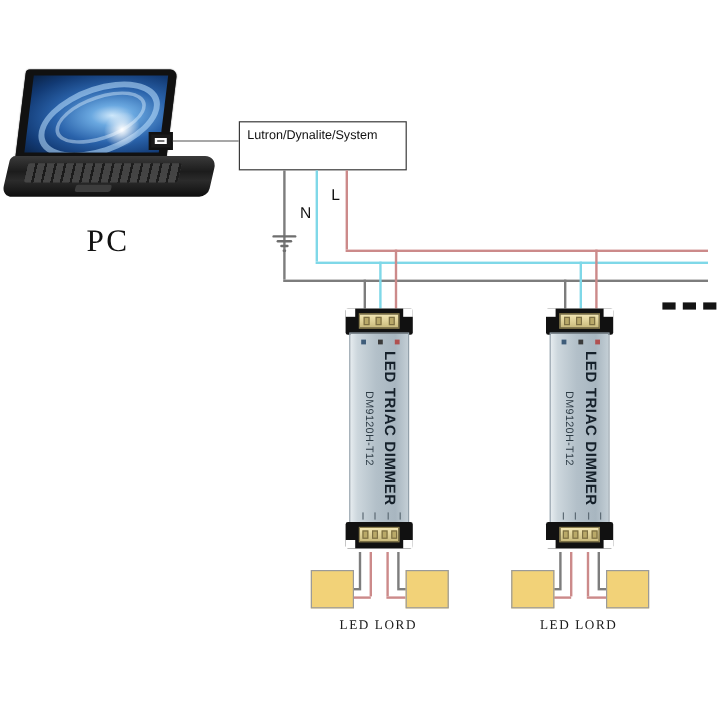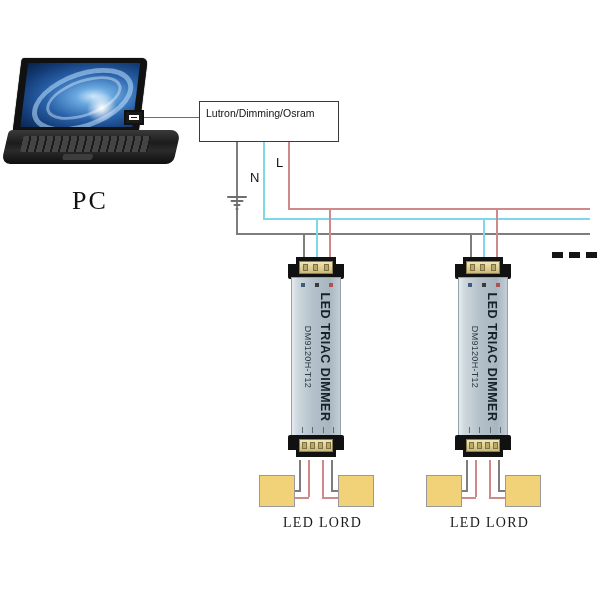--- a/index.html
+++ b/index.html
@@ -89,21 +89,21 @@
        margin-left:9px;}
   .dev-model{position:absolute;left:50%;top:50%;transform:translate(-50%,-50%) rotate(90deg);
        white-space:nowrap;font-size:9px;color:#2c3a44;letter-spacing:.3px;margin-left:-8px;}
   .pins{position:absolute;left:10px;bottom:3px;width:32px;display:flex;justify-content:space-between;}
   .pins i{display:block;width:1px;height:6px;background:#5d6b75;}
 
   
   .led-panel{position:absolute;width:36px;height:32px;
        background:#f2d278;border:1.5px solid #9a9a9a;box-sizing:border-box;}
   .load-label{position:absolute;font-family:"Liberation Serif",serif;
-       font-size:14px;color:#1a1a1a;letter-spacing:1.3px;white-space:nowrap;}
+       font-size:11px;color:#1a1a1a;letter-spacing:1.3px;white-space:nowrap;}
 </style>
 </head>
 <body>
 
 <div id="stage">
 
   <div id="laptop">
     <div class="lid">
       <div class="screen">
         <div class="swirl"></div>
@@ -117,21 +117,21 @@
     </div>
   </div>
   <div class="pc-label">PC</div>
 
   <div class="conn-icon">
       <i></i>
     </div>
   <div class="wire wh" style="left:144px;top:117px;width:55px;border-top-color:#6e6e6e;border-top-width:1.6px;"></div>
 
   <div id="ctrl-box">
-    <div>Lutron/Dimming/Osram</div>
+    <div>Lutron/Dynalite/System</div>
   </div>
 
   <div class="wire wv" style="left:236px;top:142px;height:91px;border-left-color:#7d7d7d;"></div>
 
   <div class="wire wv" style="left:263px;top:142px;height:76px;border-left-color:#7fd8e8;"></div>
 
   <div class="wire wv" style="left:288px;top:142px;height:66px;border-left-color:#cc8a8a;"></div>
 
   <div class="nl-label" style="left:250px;top:170px;">N</div>
   <div class="nl-label" style="left:276px;top:155px;">L</div>

